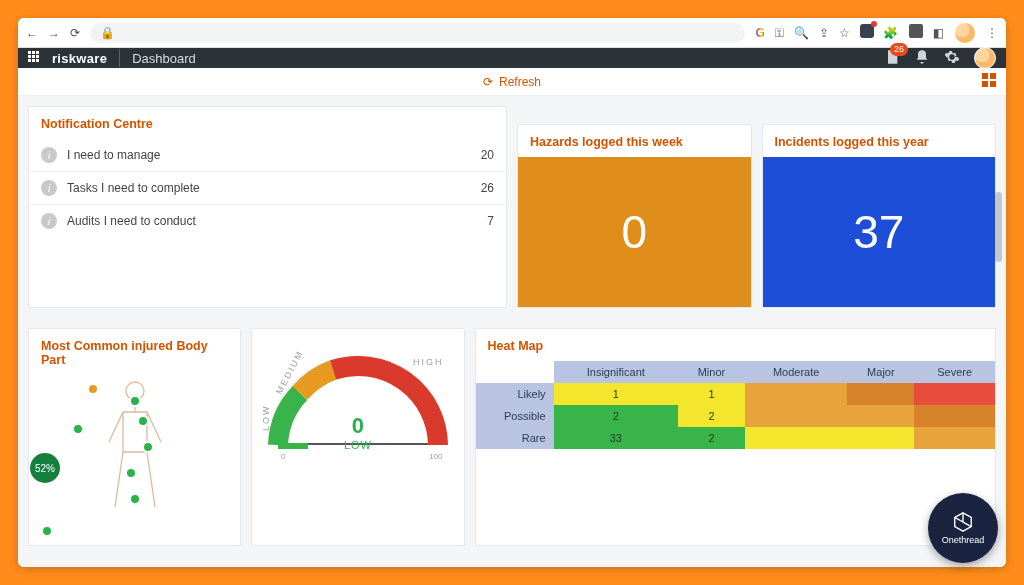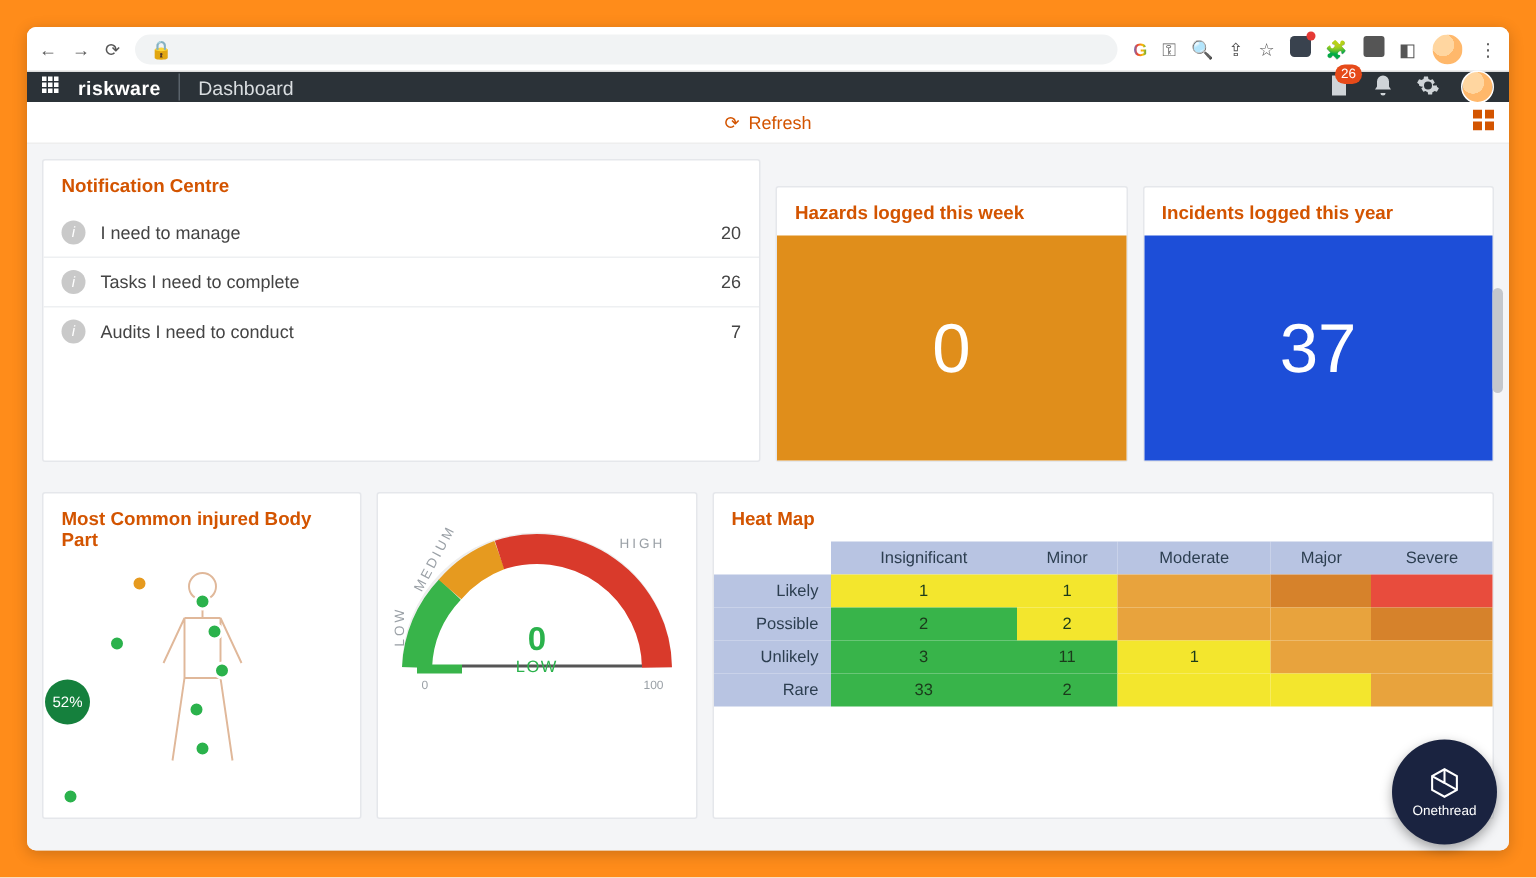--- a/index.html
+++ b/index.html
@@ -283,28 +283,20 @@
                 </tr>
                 <tr>
                   <th>Possible</th>
                   <td class="c-g">2</td>
                   <td class="c-y">2</td>
                   <td class="c-o"></td>
                   <td class="c-o"></td>
                   <td class="c-do"></td>
                 </tr>
                 <tr>
-                  <th>Unlikely</th>
-                  <td class="c-g">3</td>
-                  <td class="c-g">11</td>
-                  <td class="c-y">1</td>
-                  <td class="c-o"></td>
-                  <td class="c-o"></td>
-                </tr>
-                <tr>
                   <th>Rare</th>
                   <td class="c-g">33</td>
                   <td class="c-g">2</td>
                   <td class="c-y"></td>
                   <td class="c-y"></td>
                   <td class="c-o"></td>
                 </tr>
               </tbody>
           </table>
         </div>

